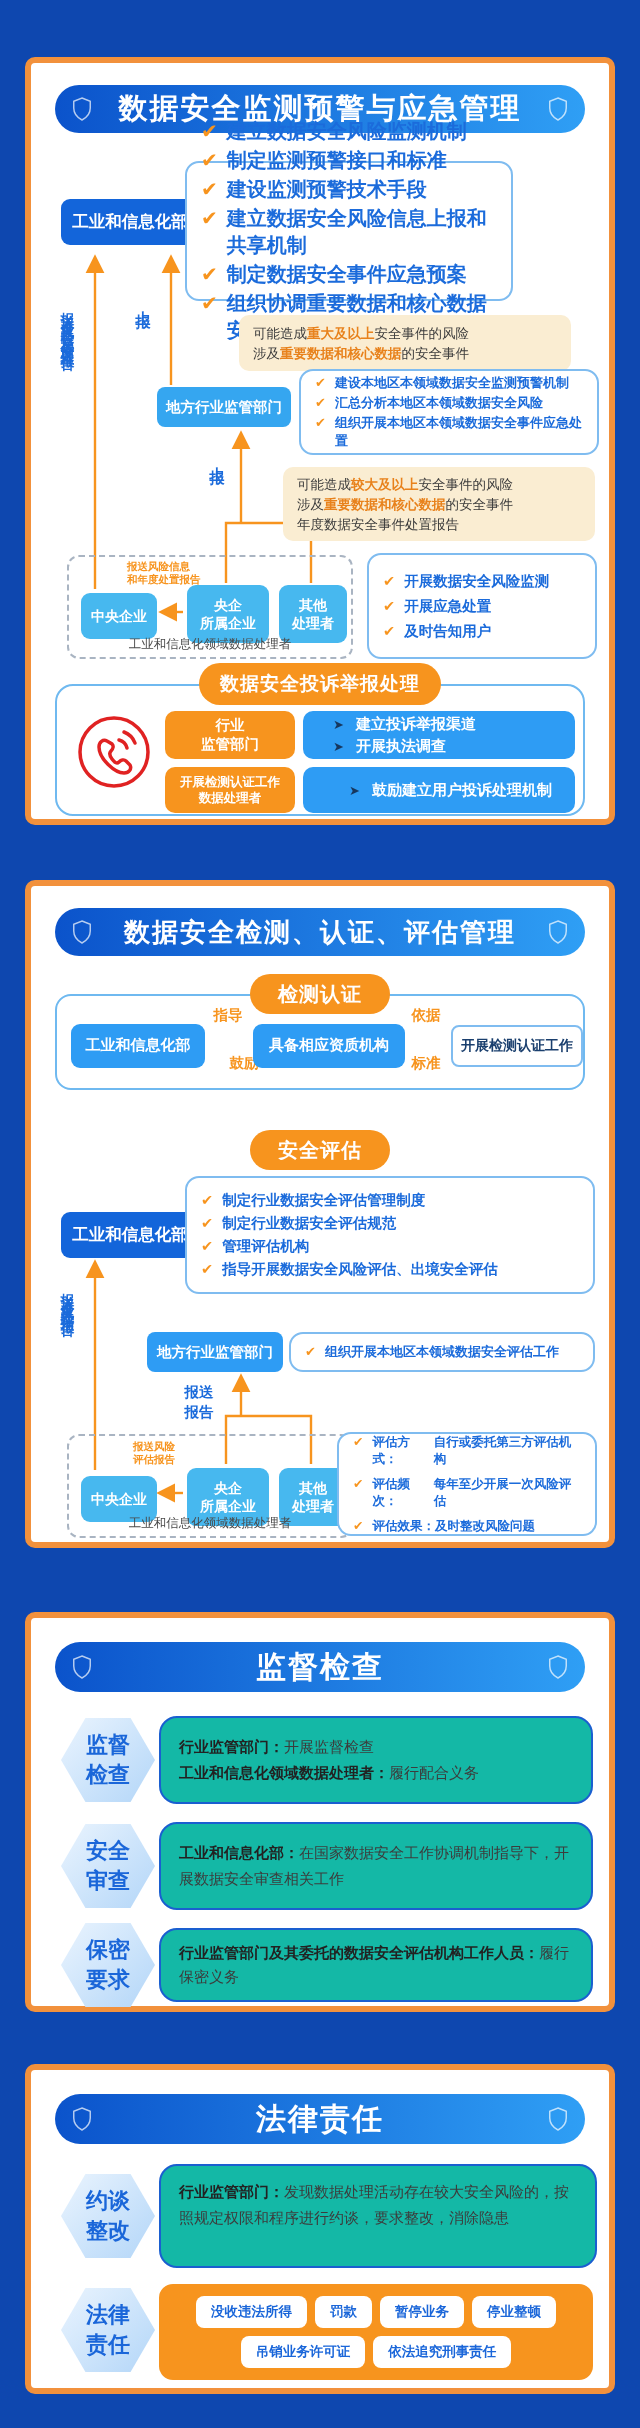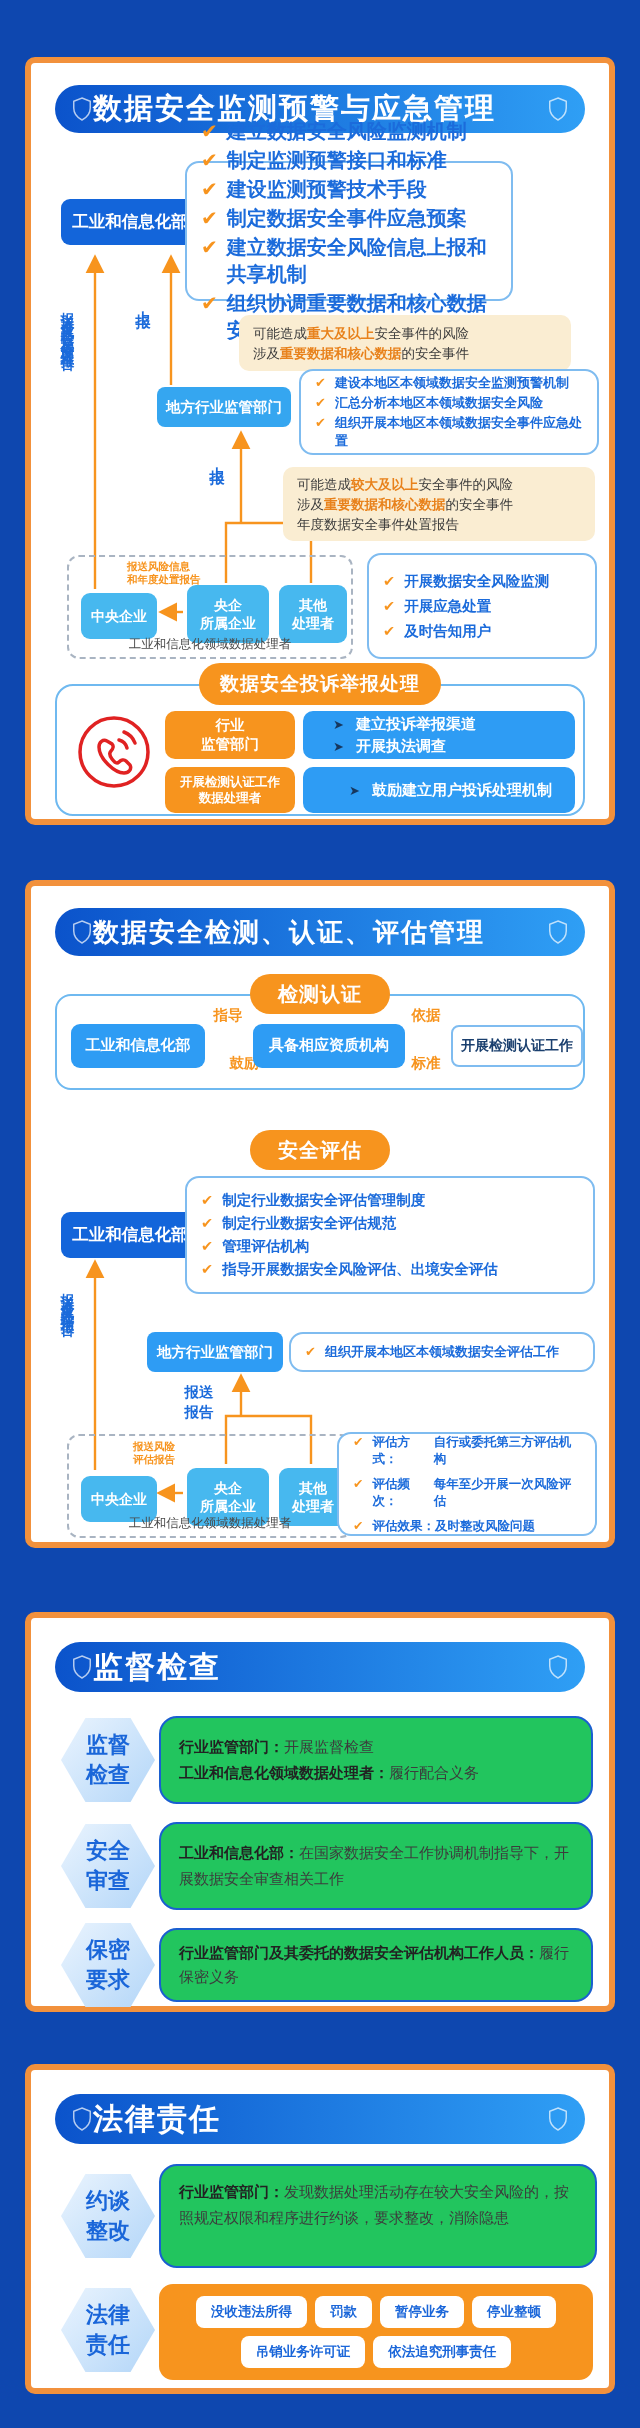--- a/index.html
+++ b/index.html
@@ -1,21 +1,21 @@
 <!DOCTYPE html>
 <html><head>
 <meta charset="utf-8">
 <style>
   html,body{margin:0;padding:0;}
   body{font-family:"DejaVu Sans","Liberation Sans",sans-serif;}
   #page{position:relative;width:640px;height:2428px;background:#0E47AF;overflow:hidden;}
   .card{position:absolute;left:25px;width:590px;background:#ffffff;border:6px solid #F2913C;border-radius:10px;box-sizing:border-box;}
   .abs{position:absolute;box-sizing:border-box;}
   .hbar{position:absolute;border-radius:27px;background:linear-gradient(90deg,#0B53CB,#2F9FF5);color:#fff;font-weight:bold;display:flex;align-items:center;padding:0 16px;box-sizing:border-box;}
-  .hbar .ht{flex:1;text-align:left;letter-spacing:2px;}
+  .hbar .ht{flex:1;text-align:center;letter-spacing:2px;}
   .shield{width:22px;height:26px;flex:0 0 auto;}
   .node{position:absolute;color:#fff;font-weight:bold;display:flex;flex-direction:column;align-items:center;justify-content:center;text-align:center;border-radius:9px;line-height:1.3;box-sizing:border-box;}
   .dark{background:#1365DA;}
   .mid{background:#2E9CF4;}
   .sky{background:#47B8EF;}
   .sky2{background:#35A6F0;}
   .listbox{position:absolute;background:#fff;border:2px solid #7FBCF0;border-radius:14px;padding:8px 14px;display:flex;flex-direction:column;justify-content:center;gap:2px;box-sizing:border-box;}
   .li{color:#1B6BDB;font-weight:bold;display:flex;align-items:baseline;}
   .chk::before{content:"✔";color:#F7941E;margin-right:9px;font-weight:bold;flex:0 0 auto;}
   .note{position:absolute;background:#FAEDD2;border-radius:10px;padding:8px 14px;color:#3B3B3B;box-sizing:border-box;display:flex;flex-direction:column;justify-content:center;}
@@ -27,21 +27,21 @@
   .vtext{position:absolute;writing-mode:vertical-rl;text-orientation:upright;color:#1B6BDB;font-weight:bold;letter-spacing:3px;}
   .overlay{position:absolute;left:0;top:0;pointer-events:none;}
   .obox{background:#F7941E;border-radius:10px;}
   .brow{position:absolute;background:#2E9CF4;border-radius:10px;color:#fff;font-weight:bold;display:flex;flex-direction:column;justify-content:center;box-sizing:border-box;padding:4px 12px 4px 30px;gap:3px;}
   .bline{display:flex;align-items:center;}
   .arr::before{content:"➤";color:#17375E;margin-right:12px;font-size:13px;}
   .cbox{position:absolute;background:#fff;border:2px solid #6FB9F0;border-radius:18px;box-sizing:border-box;}
   .alabel{position:absolute;color:#F7941E;font-weight:bold;font-size:14.5px;width:44px;text-align:center;}
   .workbox{position:absolute;background:#fff;border:2px solid #7FBCF0;border-radius:8px;color:#1A3F6E;font-weight:bold;display:flex;align-items:center;justify-content:center;box-sizing:border-box;}
   .hex{position:absolute;clip-path:polygon(26% 0,74% 0,100% 50%,74% 100%,26% 100%,0 50%);background:linear-gradient(135deg,#EAF4FE,#B3D6F8);color:#1A66D9;font-weight:bold;display:flex;flex-direction:column;align-items:center;justify-content:center;line-height:1.35;font-size:22px;}
-  .framebox{position:absolute;background:#22c55e;border:2px solid #1A5FD0;border-radius:18px;padding:12px 18px;color:#3C3C3C;font-size:15px;line-height:26px;box-sizing:border-box;display:flex;flex-direction:column;justify-content:center;}
+  .framebox{position:absolute;background:#14b8a6;border:2px solid #1A5FD0;border-radius:18px;padding:12px 18px;color:#3C3C3C;font-size:15px;line-height:26px;box-sizing:border-box;display:flex;flex-direction:column;justify-content:center;}
   .framebox .b{font-weight:bold;color:#222;}
   .lawbox{position:absolute;background:#F7941E;border-radius:14px;box-sizing:border-box;display:flex;flex-wrap:wrap;align-items:center;justify-content:center;gap:8px;padding:12px;}
   .lawpill{background:#fff;border-radius:8px;color:#1A66D9;font-weight:bold;font-size:13.5px;padding:7px 15px;}
   .rep2{position:absolute;color:#1B6BDB;font-weight:bold;font-size:14.5px;text-align:center;line-height:20px;}
   .b5{font-weight:bold;}
 </style>
 </head>
 <body>
 
 <div id="page">
@@ -71,22 +71,22 @@
           <path d="M12 2 L21 5.5 V13 c0 6.5 -4 10.5 -9 13 c-5 -2.5 -9 -6.5 -9 -13 V5.5 Z" fill="none" stroke="rgba(255,255,255,.7)" stroke-width="1.6"></path>
         </svg>
     </div>
 
     <div class="node dark" style="left:30px;top:136px;width:138px;height:46px;font-size:16.5px;">工业和信息化部</div>
 
     <div class="listbox" style="left:154px;top:98px;width:328px;height:140px;font-size:20px;justify-content:center;">
       <div class="li chk">建立数据安全风险监测机制</div>
       <div class="li chk">制定监测预警接口和标准</div>
       <div class="li chk">建设监测预警技术手段</div>
+      <div class="li chk">建立数据安全风险信息上报和共享机制</div>
       <div class="li chk">制定数据安全事件应急预案</div>
-      <div class="li chk">建立数据安全风险信息上报和共享机制</div>
       <div class="li chk">组织协调重要数据和核心数据安全事件应急处置</div>
     </div>
 
     <div class="note" style="left:208px;top:252px;width:332px;height:56px;font-size:13.5px;line-height:20px;">
       <div><span>可能造成</span><span class="hl">重大及以上</span><span>安全事件的风险</span></div>
       <div><span>涉及</span><span class="hl">重要数据和核心数据</span><span>的安全事件</span></div>
     </div>
 
     <div class="node sky2" style="left:126px;top:324px;width:134px;height:40px;font-size:14.5px;border-radius:8px;">地方行业监管部门</div>
 

